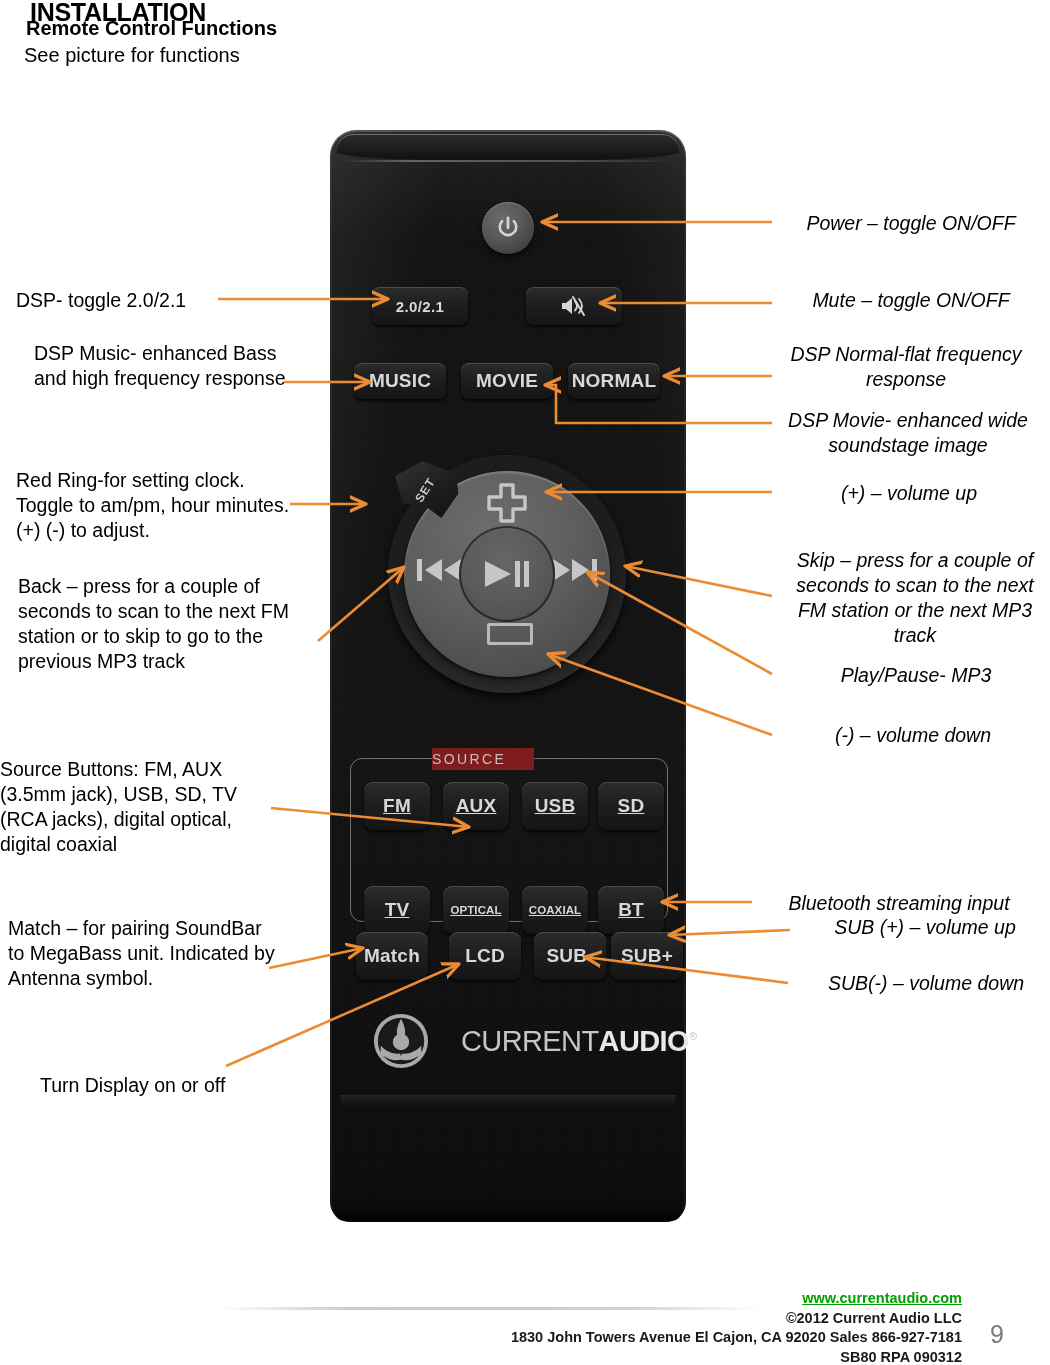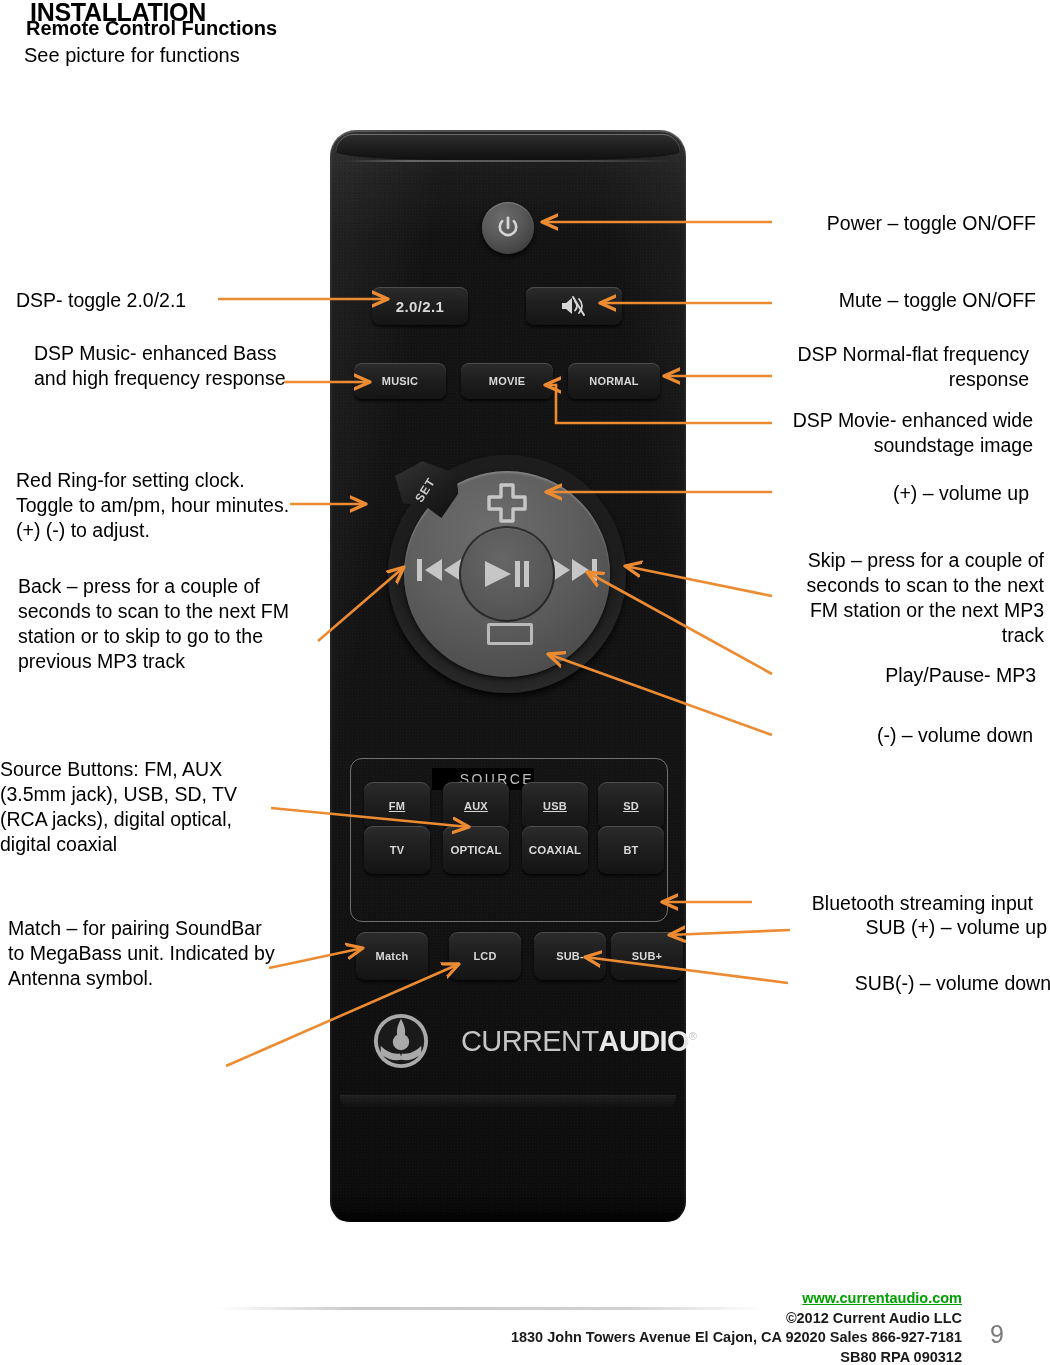--- a/index.html
+++ b/index.html
@@ -42,21 +42,21 @@
     white-space: nowrap;
   }
 
   
   .callout {
     position: absolute;
     font-size: 19.5px;
     line-height: 25px;
     color: #000;
   }
-  .callout.right { text-align: right; }
+  .callout.right { text-align: center; font-style: italic; }
 
   
   #remote {
     position: absolute;
     left: 330px;
     top: 130px;
     width: 356px;
     height: 1092px;
   }
   .remote-shell {
@@ -135,21 +135,21 @@
     border-radius: 8px;
     background: linear-gradient(180deg, #2b2b2b 0%, #1e1e1e 48%, #141414 100%);
     box-shadow: 0 2px 3px rgba(0,0,0,0.8), inset 0 1px 0 rgba(255,255,255,0.16);
     color: #d8d8d8;
     display: flex; align-items: center; justify-content: center;
     font-size: 15px;
     font-weight: bold;
     letter-spacing: 0.4px;
     font-family: "Liberation Sans", sans-serif;
   }
-  .pill.small { font-size: 11px; letter-spacing: 0.2px; }
+  .pill.small { font-size: 19px; letter-spacing: 0.2px; }
   .pill.tiny  { font-size: 11.5px; letter-spacing: 0.1px; }
 
   .btn-2021 { left: 42px;  top: 157px; width: 96px; height: 38px; }
   .btn-mute { left: 196px; top: 157px; width: 96px; height: 38px; }
 
   .btn-music  { left: 24px;  top: 233px; width: 92px; height: 36px; }
   .btn-movie  { left: 131px; top: 233px; width: 92px; height: 36px; }
   .btn-normal { left: 238px; top: 233px; width: 92px; height: 36px; }
 
   
@@ -225,33 +225,32 @@
     left: 20px; top: 628px;
     width: 316px; height: 162px;
     border: 1.5px solid rgba(190,190,190,0.55);
     border-radius: 12px;
   }
   .source-label {
     position: absolute;
     left: 102px; top: 618px;
     width: 102px;
     height: 22px;
-    background: #000000;
+    background: #7f1d1d;
     color: #c0c0c0;
     font-size: 14px;
     letter-spacing: 2.4px;
     font-weight: normal;
-    text-align: right;
+    text-align: left;
     line-height: 22px;
-    margin-top: 20px;
   }
 
   .src-btn { width: 66px; height: 48px; border-radius: 9px; }
   .r1 { top: 652px; text-decoration: underline; }
-  .r2 { top: 696px; }
+  .r2 { top: 756px; text-decoration: underline; }
   .c1 { left: 34px; }
   .c2 { left: 113px; }
   .c3 { left: 192px; }
   .c4 { left: 268px; }
 
   .row3 { top: 802px; height: 48px; border-radius: 9px; }
   .m1 { left: 26px; width: 72px; }
   .m2 { left: 119px; width: 72px; }
   .m3 { left: 204px; width: 72px; }
   .m4 { left: 281px; width: 72px; }
@@ -417,20 +416,21 @@
     <div class="bottom-seam"></div>
     <div class="bottom-edge"></div>
   </div>
 
   <div class="callout" style="left:16px;  top:288px; width:300px;">DSP- toggle 2.0/2.1</div>
   <div class="callout" style="left:22px;  top:341px; width:258px;margin-left:12px;">DSP Music- enhanced Bass and high frequency response</div>
   <div class="callout" style="left:16px;  top:468px; width:276px;">Red Ring-for setting clock. Toggle to am/pm, hour minutes. (+) (-) to adjust.</div>
   <div class="callout" style="left:18px;  top:574px; width:290px;">Back – press for a couple of seconds to scan to the next FM station or to skip to go to the previous MP3 track</div>
   <div class="callout" style="left:0px;   top:757px; width:268px;">Source Buttons: FM, AUX (3.5mm jack), USB, SD, TV (RCA jacks), digital optical, digital coaxial</div>
   <div class="callout" style="left:8px;   top:916px; width:270px;">Match – for pairing SoundBar to  MegaBass unit. Indicated by Antenna symbol.</div>
+  <div class="callout" style="left:40px;  top:1073px;width:280px;">Turn Display on or off</div>
 
   <div class="callout right" style="left:786px; top:211px; width:250px;">Power – toggle ON/OFF</div>
   <div class="callout right" style="left:786px; top:288px; width:250px;">Mute – toggle ON/OFF</div>
   <div class="callout right" style="left:783px; top:342px; width:246px;">DSP Normal-flat frequency response</div>
   <div class="callout right" style="left:783px; top:408px; width:250px;">DSP Movie- enhanced wide soundstage image</div>
   <div class="callout right" style="left:789px; top:481px; width:240px;">(+) – volume up</div>
   <div class="callout right" style="left:786px; top:548px; width:258px;">Skip – press for a couple of seconds to scan to the next FM station or the next MP3 track</div>
   <div class="callout right" style="left:796px; top:663px; width:240px;">Play/Pause- MP3</div>
   <div class="callout right" style="left:793px; top:723px; width:240px;">(-) – volume down</div>
   <div class="callout right" style="left:765px; top:891px; width:268px;">Bluetooth streaming input</div>

